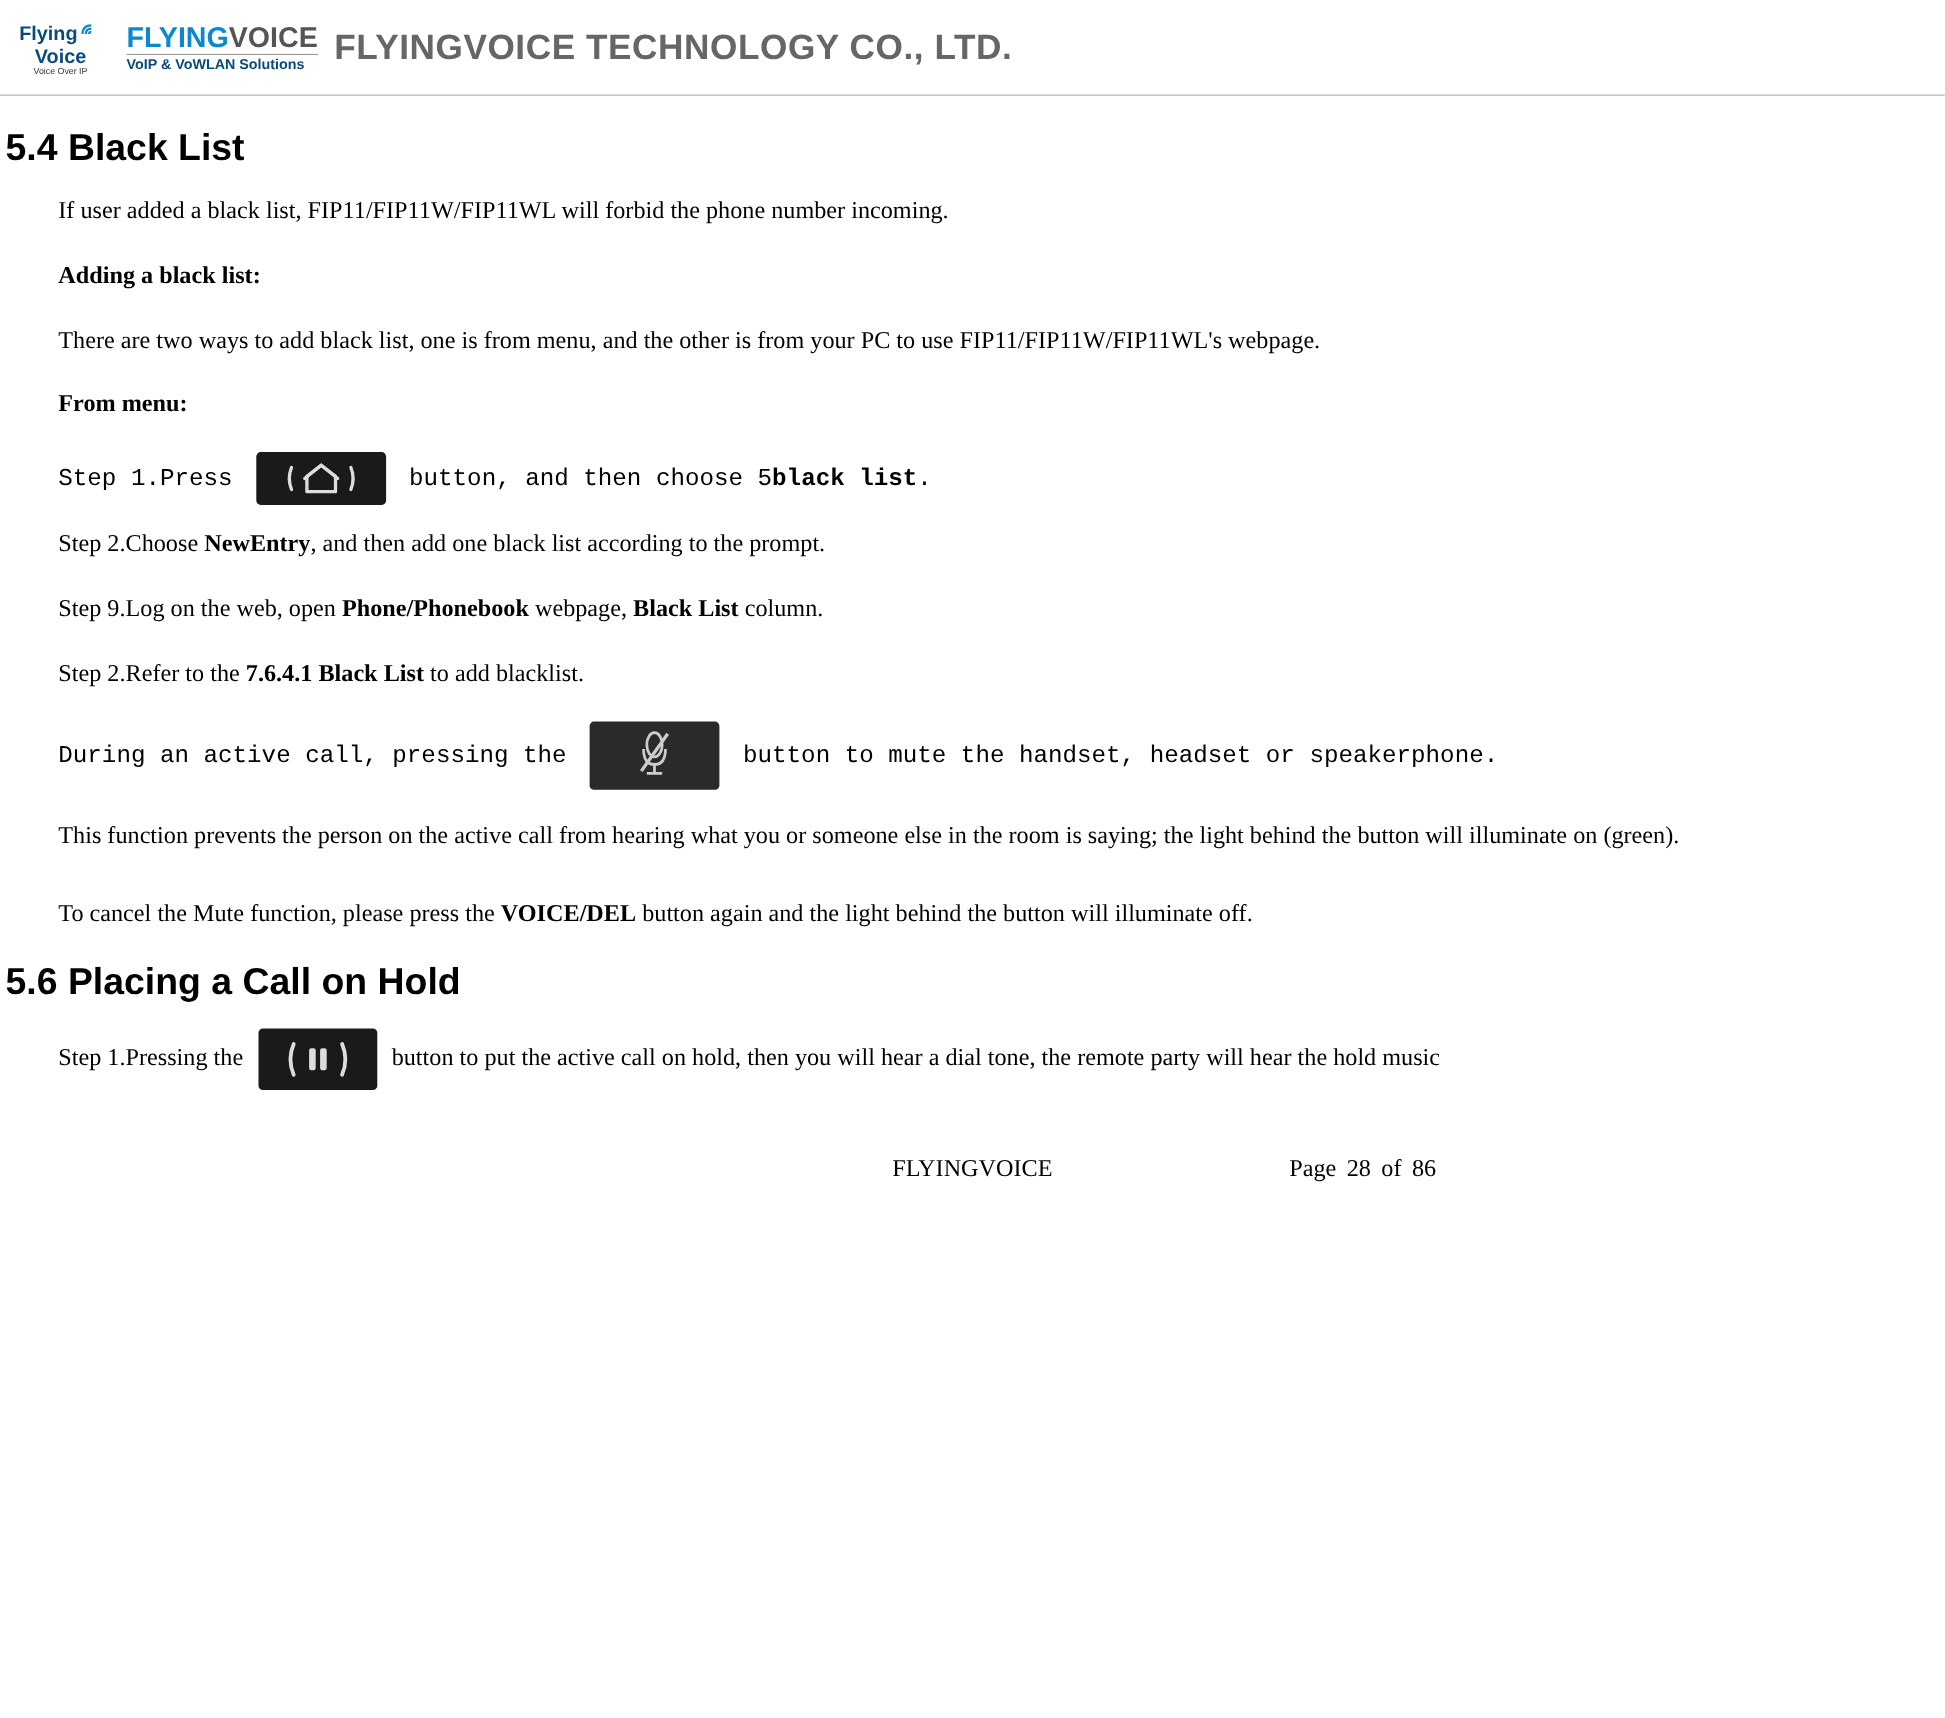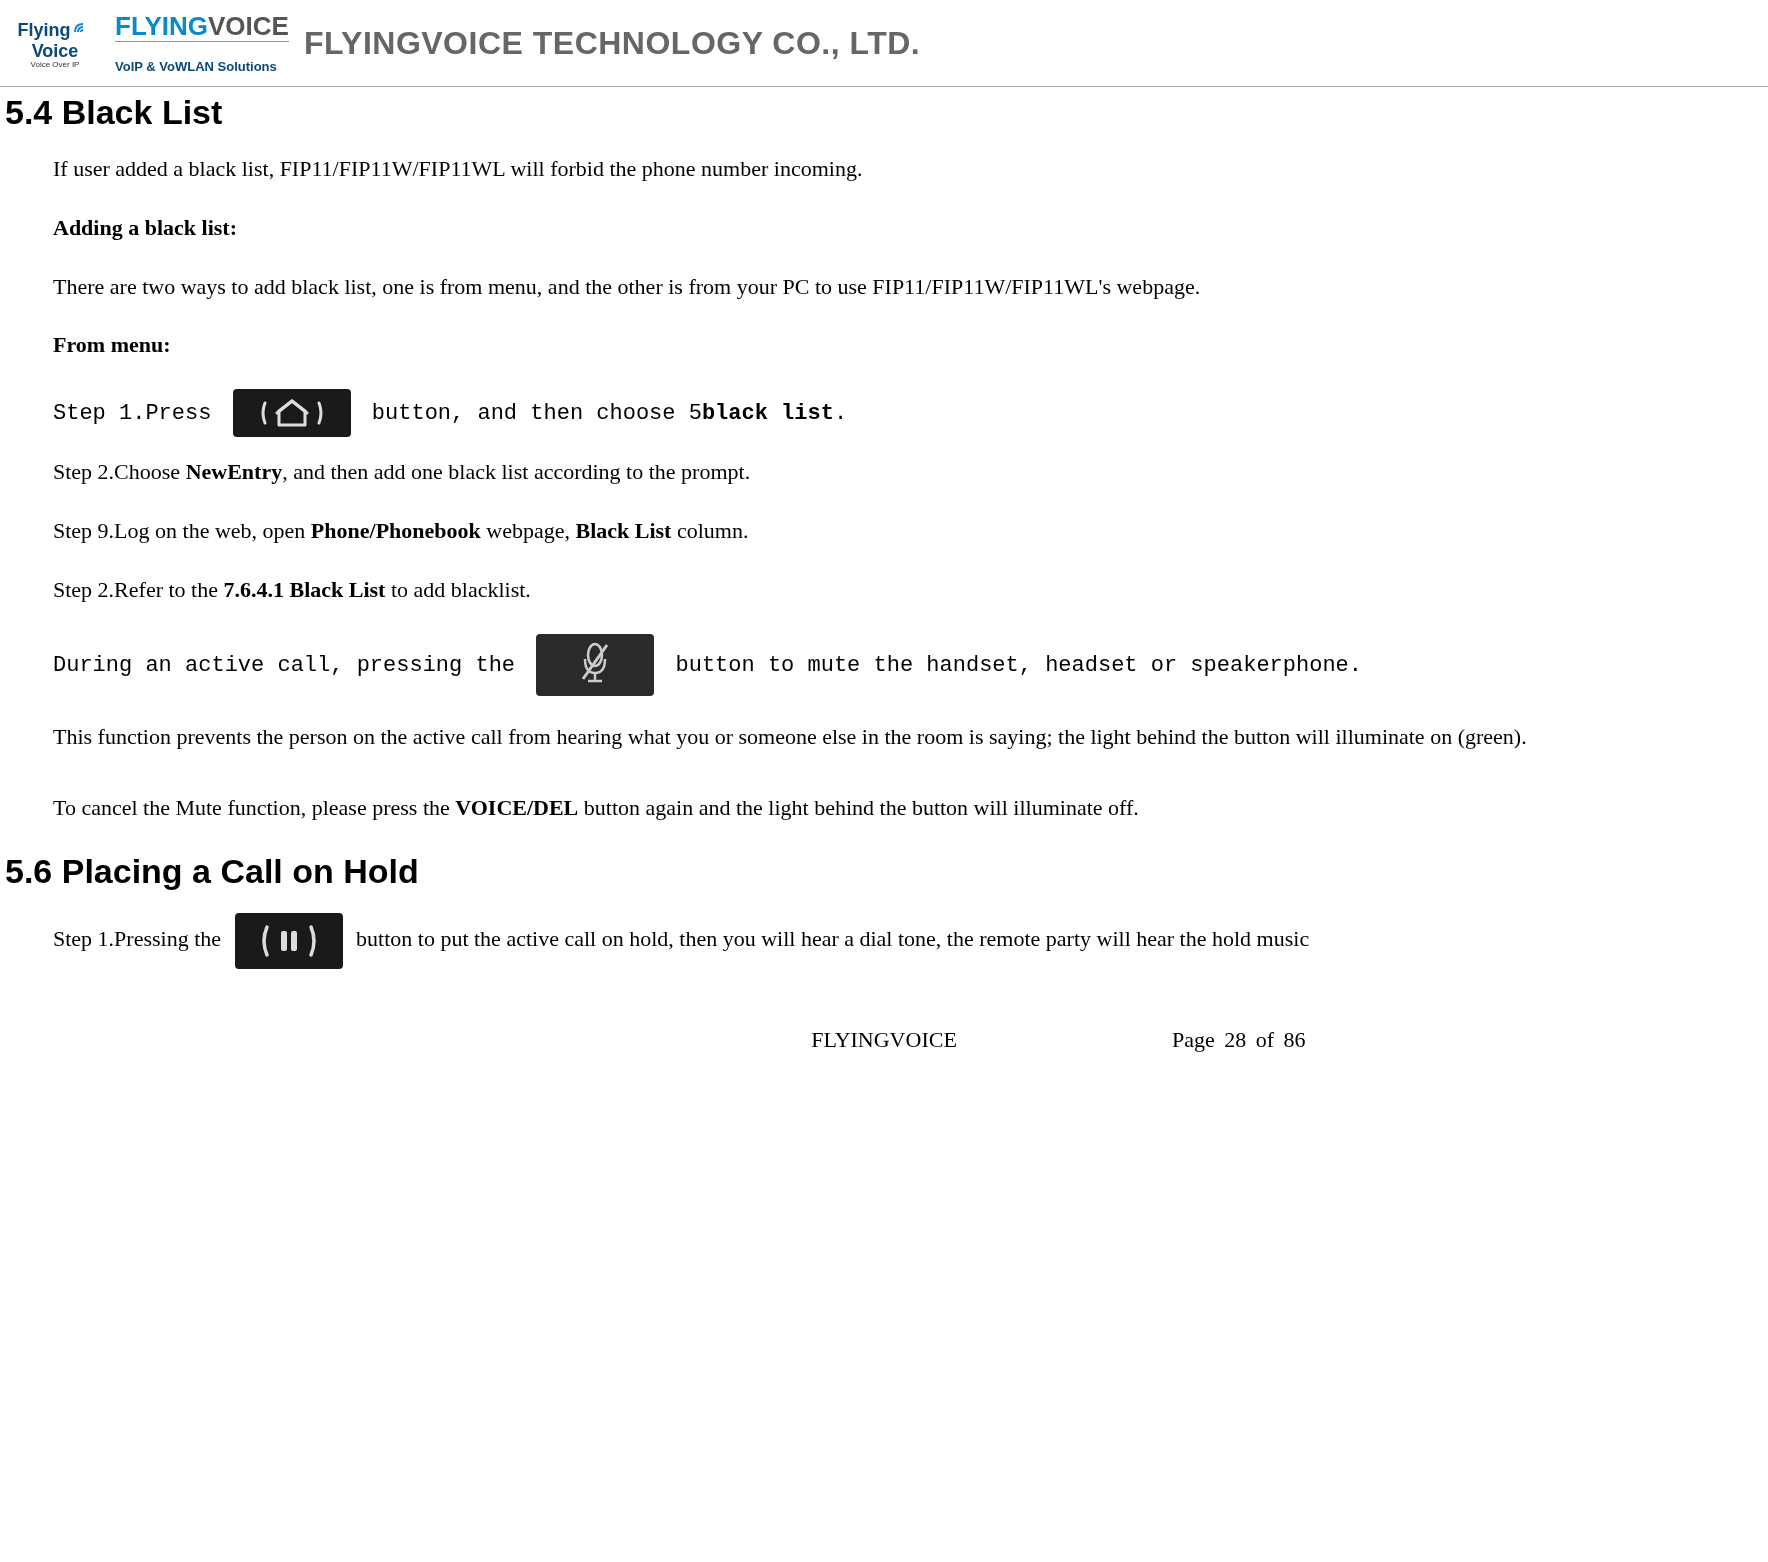--- a/index.html
+++ b/index.html
@@ -55,38 +55,38 @@
       font-weight: bold;
       font-size: 26px;
     }
     .logo-main-flying { color: #0a8acc; }
     .logo-main-voice { color: #555; }
     .logo-main-sub {
       color: #0a4a7a;
       font-size: 13px;
       font-weight: bold;
       border-top: 1px solid #999;
-      padding-top: 18px;
+      padding-top: 2px;
       margin-top: 2px;
     }
     .company-name {
       font-family: Arial, sans-serif;
       font-size: 32px;
       font-weight: bold;
       color: #666;
       letter-spacing: 0.5px;
     }
     .content {
       padding: 0 5px 0 5px;
     }
     h2 {
       font-family: Arial, Helvetica, sans-serif;
       font-size: 34px;
       font-weight: bold;
-      margin-top: 6px;
+      margin-top: 28px;
       margin-bottom: 22px;
     }
     .section-body {
       padding-left: 48px;
       padding-right: 20px;
     }
     .section-body p {
       font-size: 22px;
       line-height: 1.4;
       margin-bottom: 28px;

